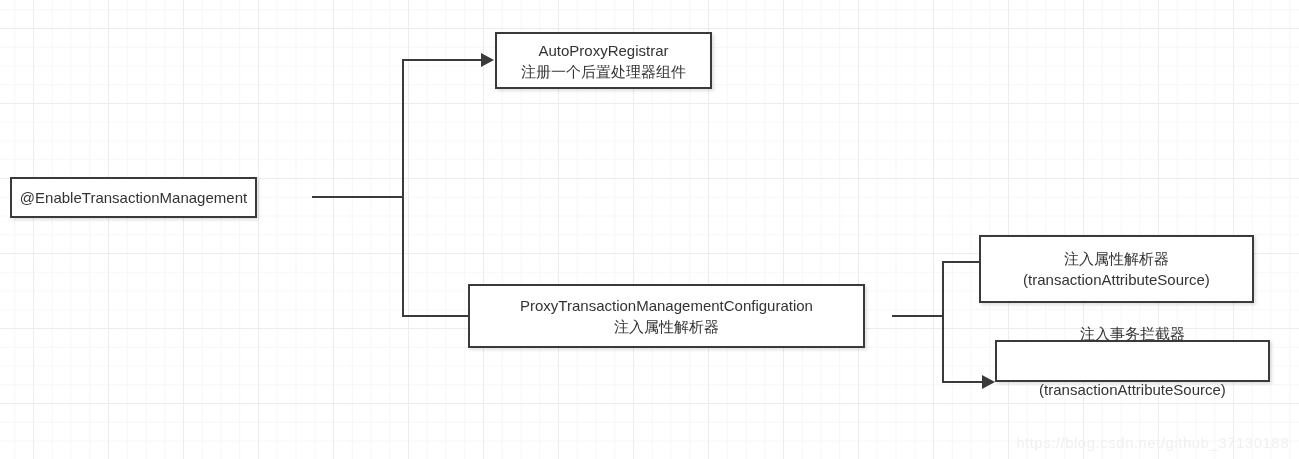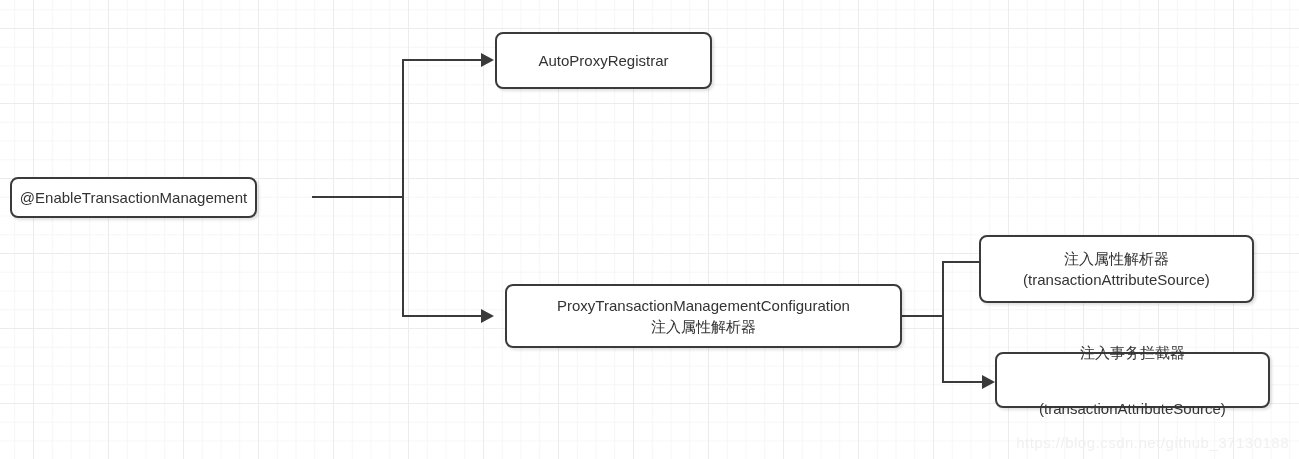--- a/index.html
+++ b/index.html
@@ -20,21 +20,21 @@
       linear-gradient(to right, #f6f6f6 1px, transparent 1px),
       linear-gradient(to bottom, #f6f6f6 1px, transparent 1px);
     background-size: 75px 75px, 75px 75px, 18.75px 18.75px, 18.75px 18.75px;
     background-position: 33px 28px, 33px 28px, 14.25px 9.25px, 14.25px 9.25px;
   }
   .node {
     position: absolute;
     box-sizing: border-box;
     background: #ffffff;
     border: 2px solid #3a3a3a;
-    border-radius: 8px;
+    border-radius: 0;
     box-shadow: 2px 2px 3px rgba(0,0,0,0.12);
     display: flex;
     flex-direction: column;
     align-items: center;
     justify-content: center;
     text-align: center;
     color: #333333;
     font-size: 15px;
     line-height: 21px;
   }
@@ -57,23 +57,23 @@
     font-size: 15px;
     color: #f0f0f0;
     letter-spacing: 0.5px;
     white-space: nowrap;
     user-select: none;
   }
 
   
   #node-root            { left: 10px;  top: 177px; width: 247px; height: 41px; }
   #node-auto-proxy      { left: 495px; top: 32px;  width: 217px; height: 57px; }
-  #node-proxy-config    { left: 505px; top: 284px; width: 397px; height: 64px; }
+  #node-proxy-config    { left: 468px; top: 284px; width: 397px; height: 64px; }
   #node-attr-parser     { left: 979px; top: 235px; width: 275px; height: 68px; }
-  #node-tx-interceptor  { left: 995px; top: 352px; width: 275px; height: 56px; gap: 35px; }
+  #node-tx-interceptor  { left: 995px; top: 340px; width: 275px; height: 42px; gap: 35px; }
 
   
   #conn-root-out        { left: 312px; top: 196px; width: 92px; }
   #trunk-left           { left: 402px; top: 59px;  height: 258px; }
   #branch-top           { left: 402px; top: 59px;  width: 80px; }
   #arrow-top            { left: 481px; top: 53px; }
   #branch-bottom        { left: 402px; top: 315px; width: 80px; }
   #arrow-bottom         { left: 481px; top: 309px; }
   #conn-proxy-out       { left: 892px; top: 315px; width: 52px; }
   #trunk-right          { left: 942px; top: 261px; height: 122px; }
@@ -99,20 +99,21 @@
   <div class="arrow-right" id="arrow-right-top"></div>
   <div class="line-h" id="branch-right-bottom"></div>
   <div class="arrow-right" id="arrow-right-bottom"></div>
 
   <div class="node" id="node-root">
     <span>@EnableTransactionManagement</span>
   </div>
 
   <div class="node" id="node-auto-proxy">
     <span>AutoProxyRegistrar</span>
+    <span>注册一个后置处理器组件</span>
   </div>
 
   <div class="node" id="node-proxy-config">
     <span>ProxyTransactionManagementConfiguration</span>
     <span>注入属性解析器</span>
   </div>
 
   <div class="node" id="node-attr-parser">
     <span>注入属性解析器</span>
     <span>(transactionAttributeSource)</span>

